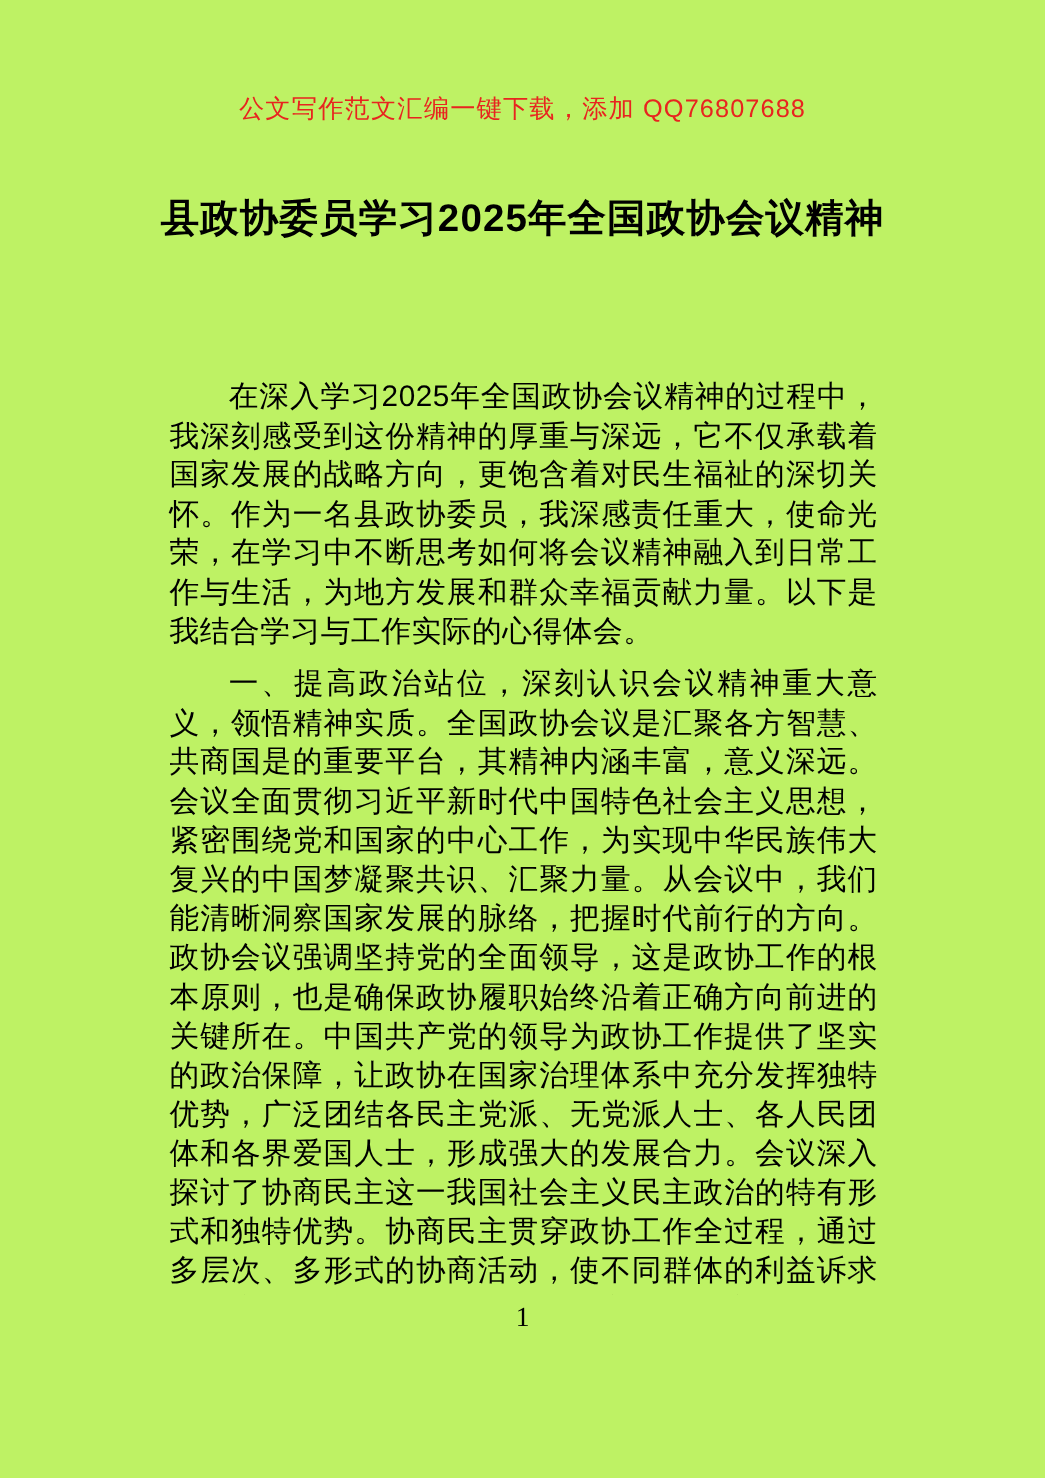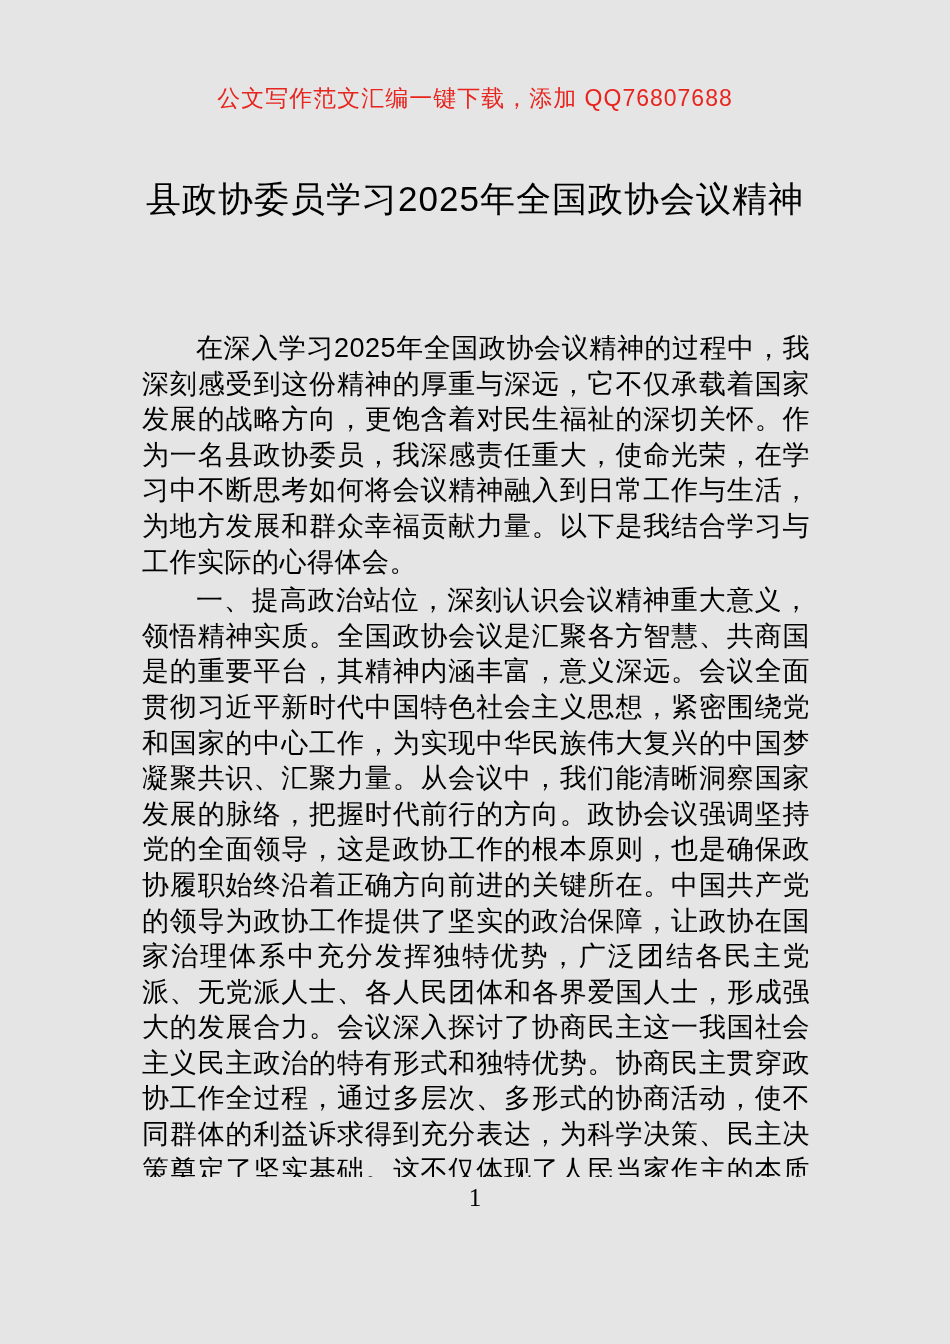--- a/index.html
+++ b/index.html
@@ -4,21 +4,21 @@
 <style>
   html, body {
     margin: 0;
     padding: 0;
     background: #ffffff;
   }
   .page {
     position: relative;
     width: 950px;
     height: 1344px;
-    background: #e5e5e5;
+    background: #bef264;
     overflow: hidden;
     font-family: "Liberation Sans", "DejaVu Sans", sans-serif;
     color: #000000;
   }
   .notice {
     position: absolute;
     top: 83px;
     left: 0;
     width: 100%;
     text-align: center;
@@ -28,41 +28,41 @@
     white-space: nowrap;
   }
   .doc-title {
     position: absolute;
     top: 160px;
     left: 135px;
     width: 680px;
     margin: 0;
     text-align: center;
     font-size: 35px;
-    font-weight: 400;
+    font-weight: 700;
     line-height: 78px;
     letter-spacing: 1px;
   }
   .doc-title .tline {
     display: block;
   }
   .doc-body {
     position: absolute;
     top: 331px;
     left: 142px;
     width: 668px;
     height: 846px;
     overflow: hidden;
     font-size: 27px;
     line-height: 35.6px;
     letter-spacing: 0.5px;
     text-align: justify;
   }
   .doc-body p {
-    margin: 0;
+    margin: 12px;
     text-indent: 2em;
   }
   .doc-body p + p {
     margin-top: 3px;
   }
   .pagenum {
     position: absolute;
     top: 1184px;
     left: 0;
     width: 100%;

